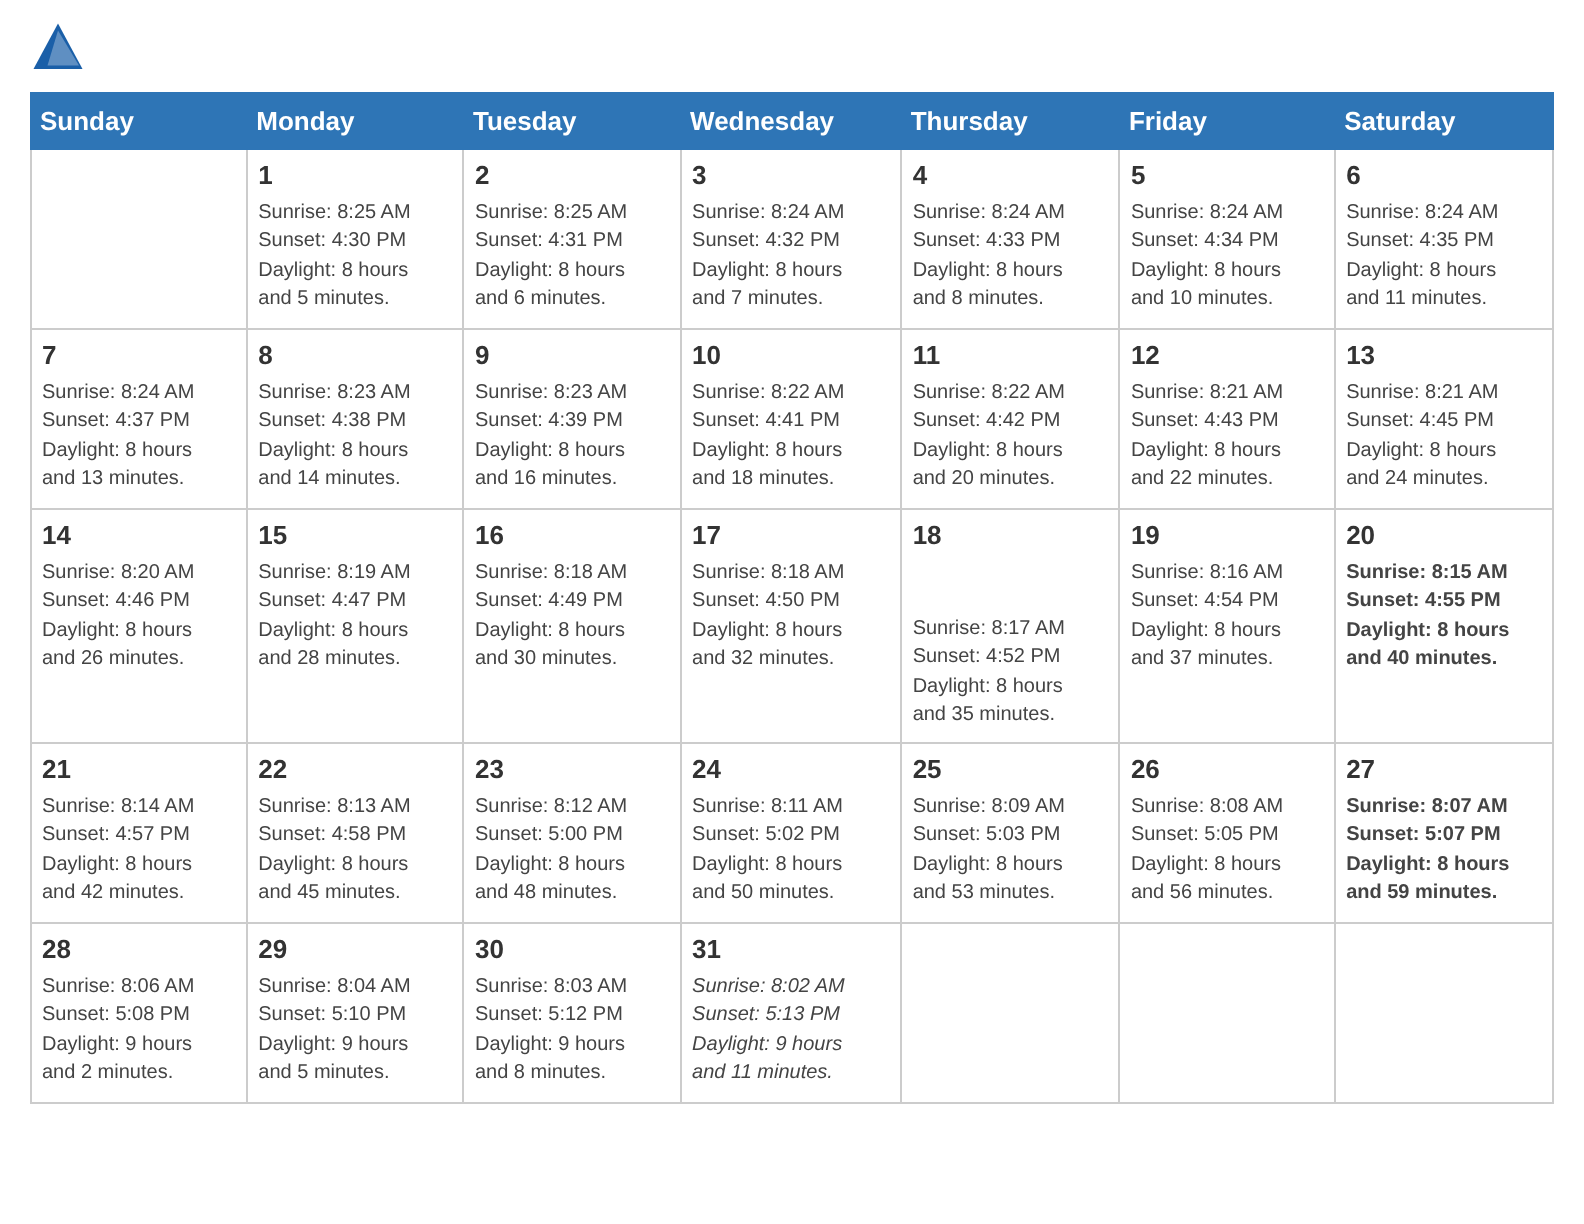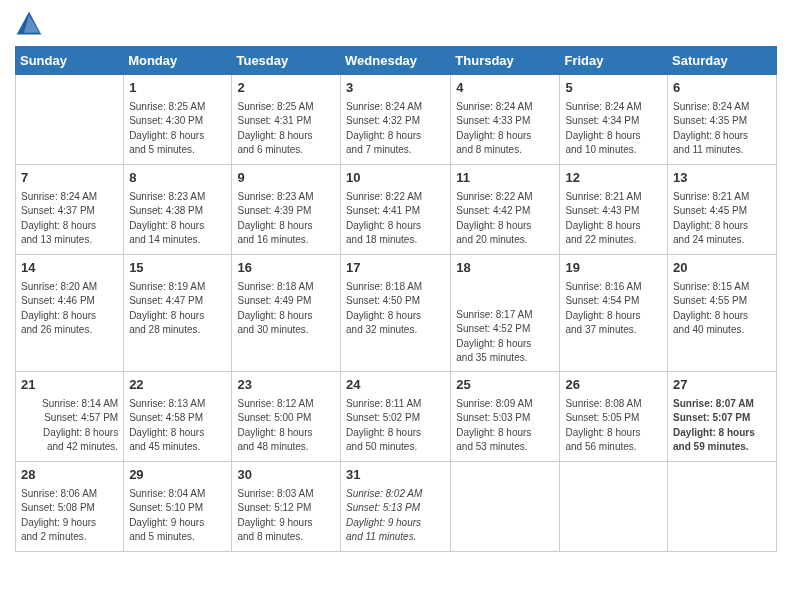--- a/index.html
+++ b/index.html
@@ -263,30 +263,30 @@
         </td>
         <td>
           <span class="day-number">19</span>
           <div class="day-info" style="white-space: pre-line;">Sunrise: 8:16 AM
 Sunset: 4:54 PM
 Daylight: 8 hours
 and 37 minutes.</div>
         </td>
         <td>
           <span class="day-number">20</span>
-          <div class="day-info" style="white-space: pre-line;">Sunrise: 8:15 AM
+          <div class="day-info" style="white-space: pre-line; font-weight: bold;">Sunrise: 8:15 AM
 Sunset: 4:55 PM
 Daylight: 8 hours
 and 40 minutes.</div>
         </td>
       </tr>
       <tr>
         <td>
           <span class="day-number">21</span>
-          <div class="day-info" style="white-space: pre-line; text-align: right;">Sunrise: 8:14 AM
+          <div class="day-info" style="white-space: pre-line;">Sunrise: 8:14 AM
 Sunset: 4:57 PM
 Daylight: 8 hours
 and 42 minutes.</div>
         </td>
         <td>
           <span class="day-number">22</span>
           <div class="day-info" style="white-space: pre-line;">Sunrise: 8:13 AM
 Sunset: 4:58 PM
 Daylight: 8 hours
 and 45 minutes.</div>

